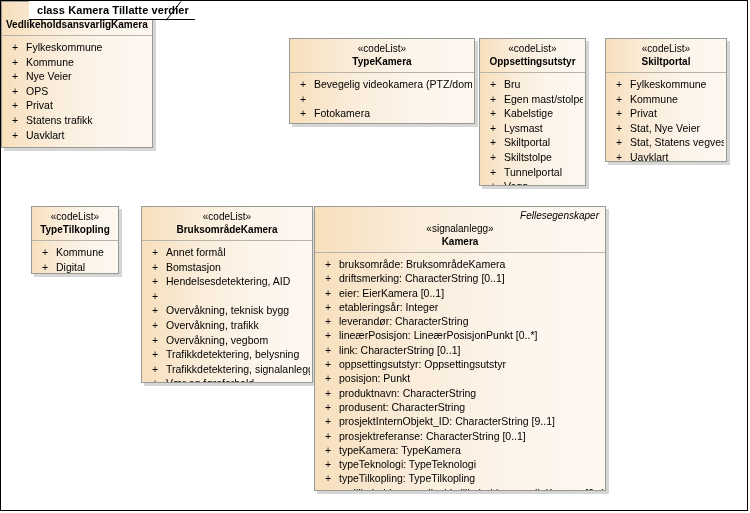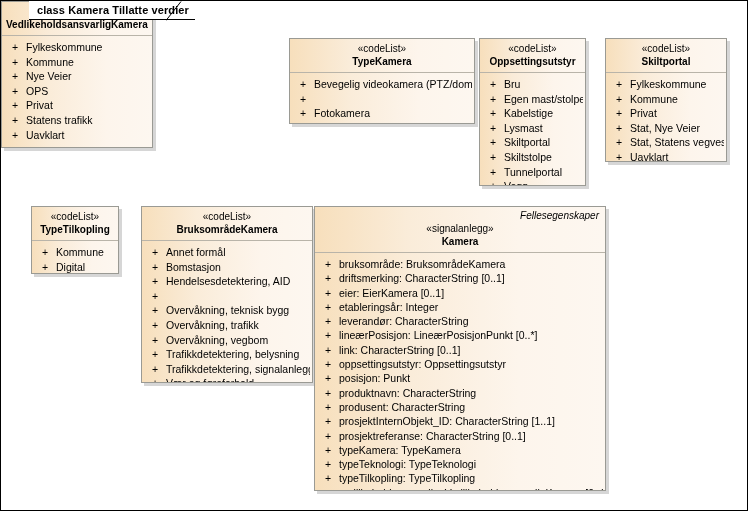--- a/index.html
+++ b/index.html
@@ -397,21 +397,21 @@
           <div class="uml-attr">
             <span class="uml-vis">+</span>
             <span class="uml-attr-text">produktnavn: CharacterString</span>
           </div>
           <div class="uml-attr">
             <span class="uml-vis">+</span>
             <span class="uml-attr-text">produsent: CharacterString</span>
           </div>
           <div class="uml-attr">
             <span class="uml-vis">+</span>
-            <span class="uml-attr-text">prosjektInternObjekt_ID: CharacterString [1..1]</span>
+            <span class="uml-attr-text">prosjektInternObjekt_ID: CharacterString [9..1]</span>
           </div>
           <div class="uml-attr">
             <span class="uml-vis">+</span>
             <span class="uml-attr-text">prosjektreferanse: CharacterString [0..1]</span>
           </div>
           <div class="uml-attr">
             <span class="uml-vis">+</span>
             <span class="uml-attr-text">typeKamera: TypeKamera</span>
           </div>
           <div class="uml-attr">

